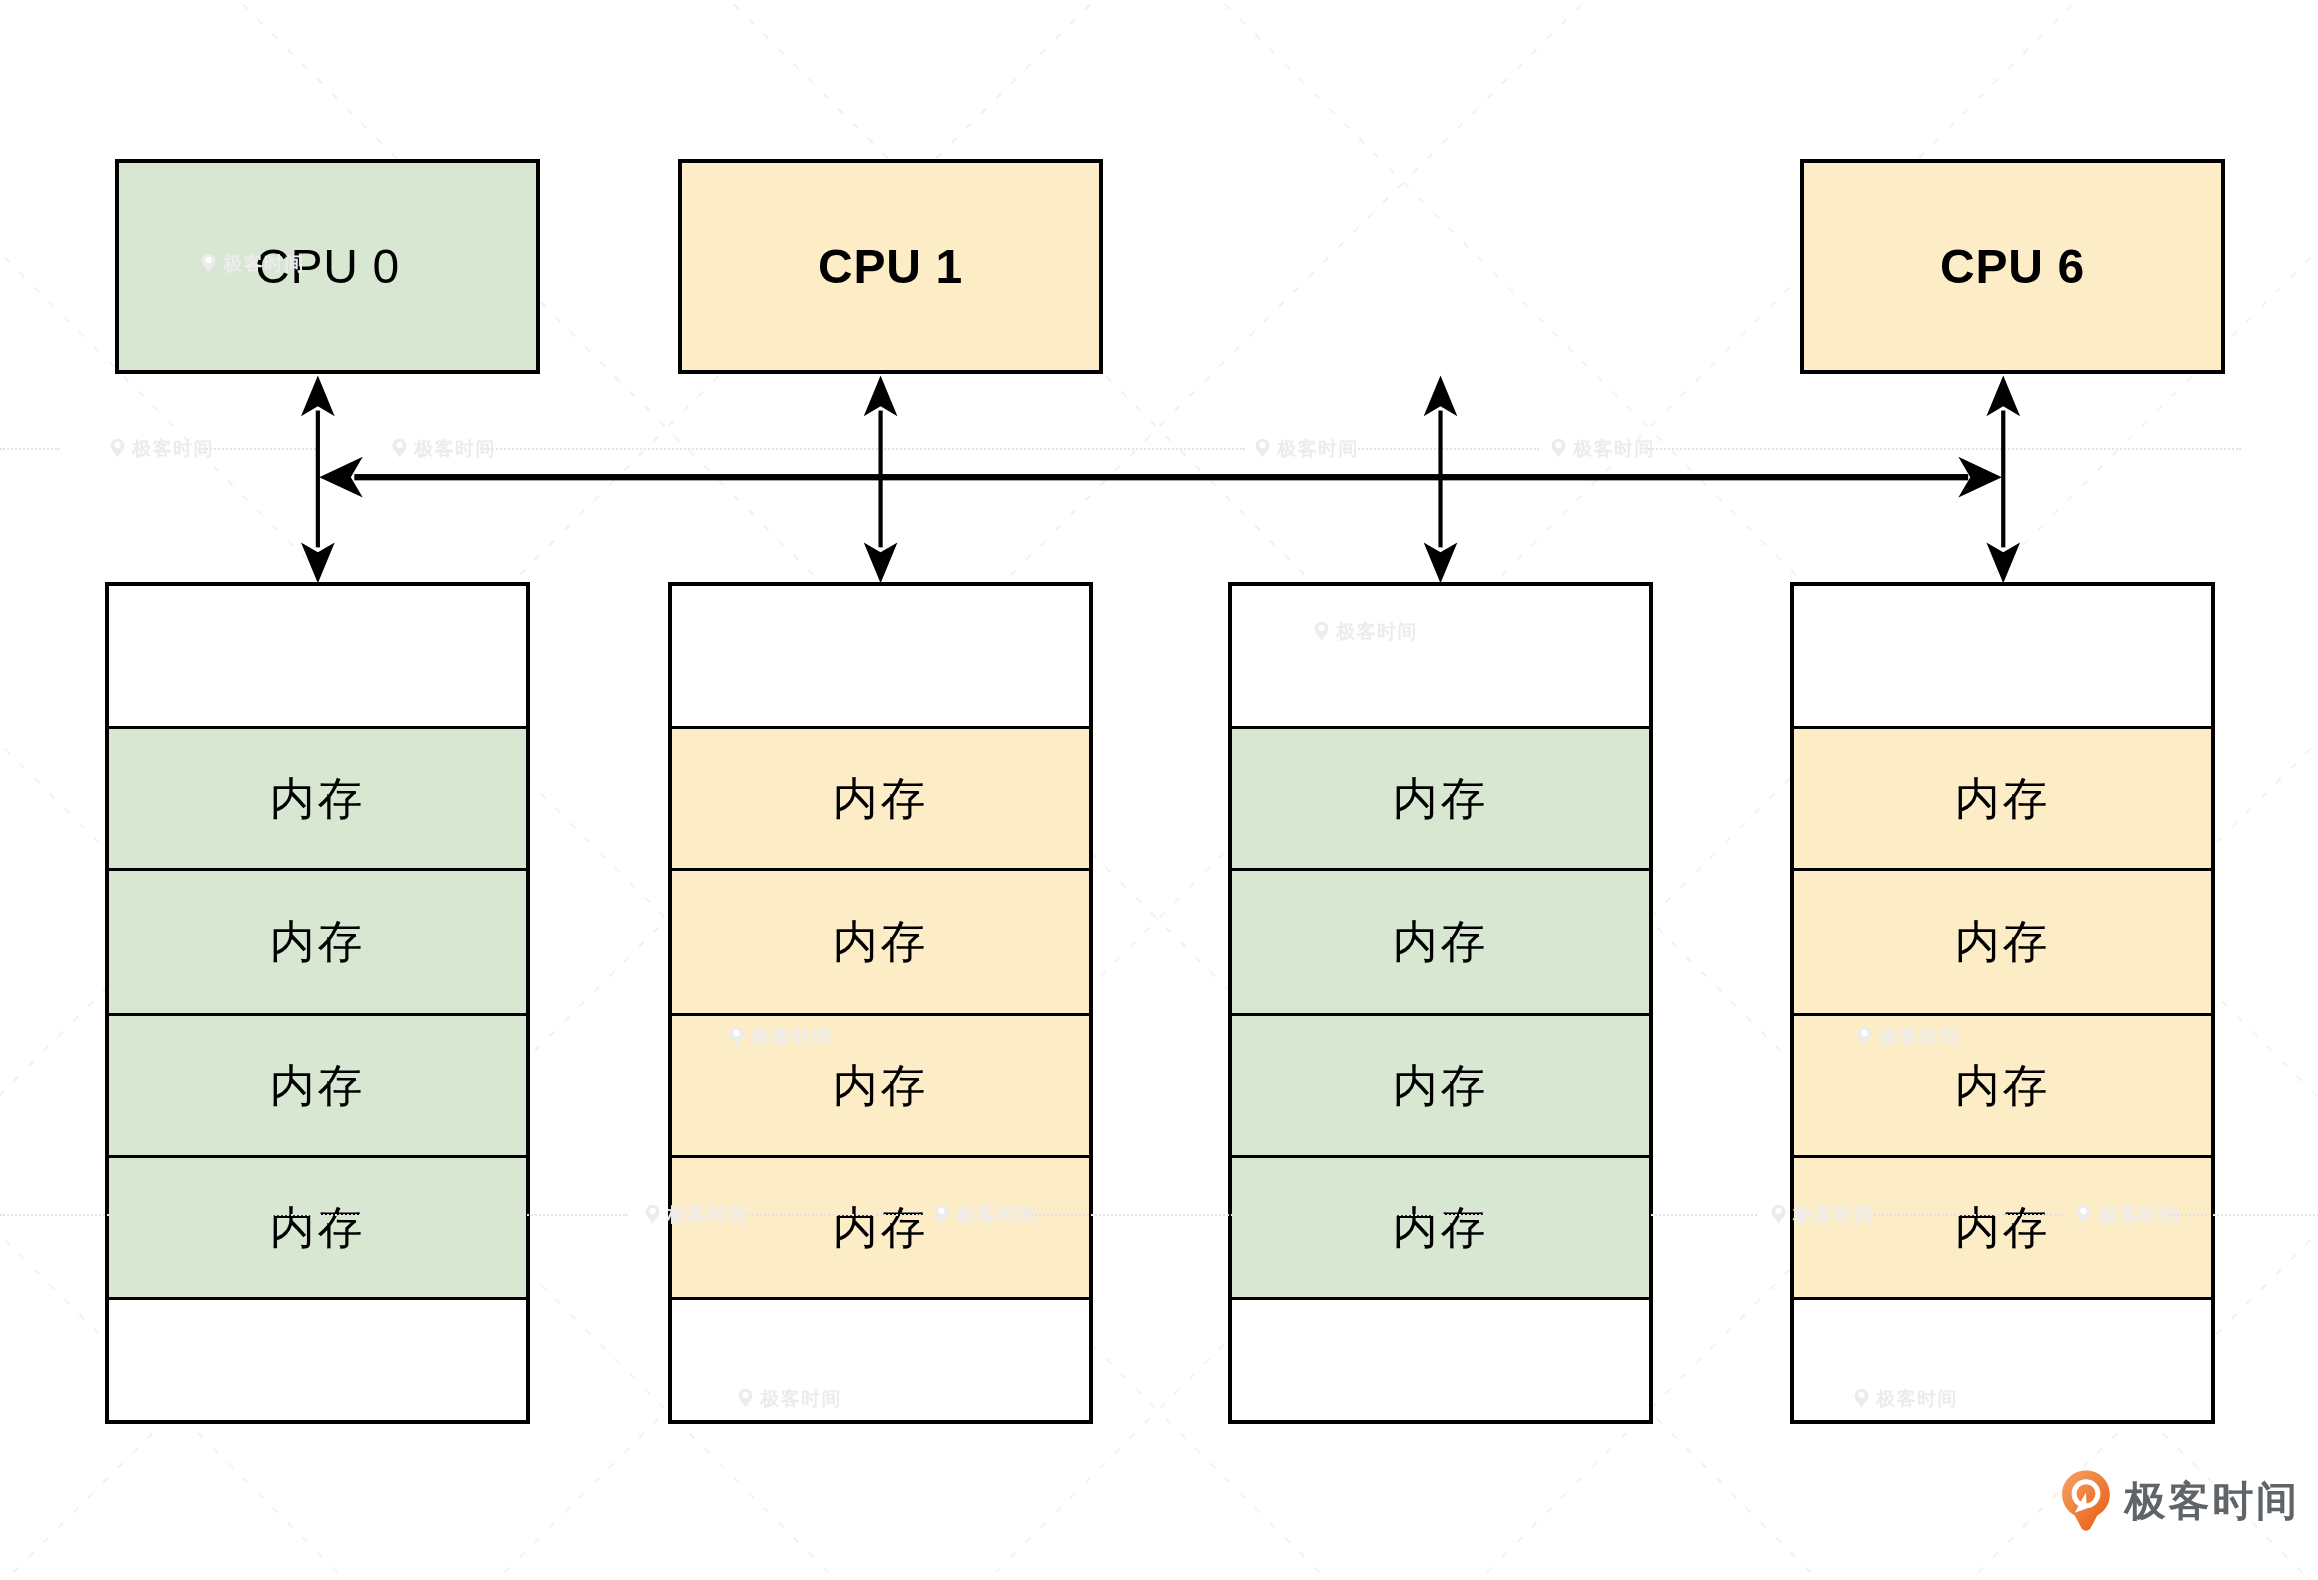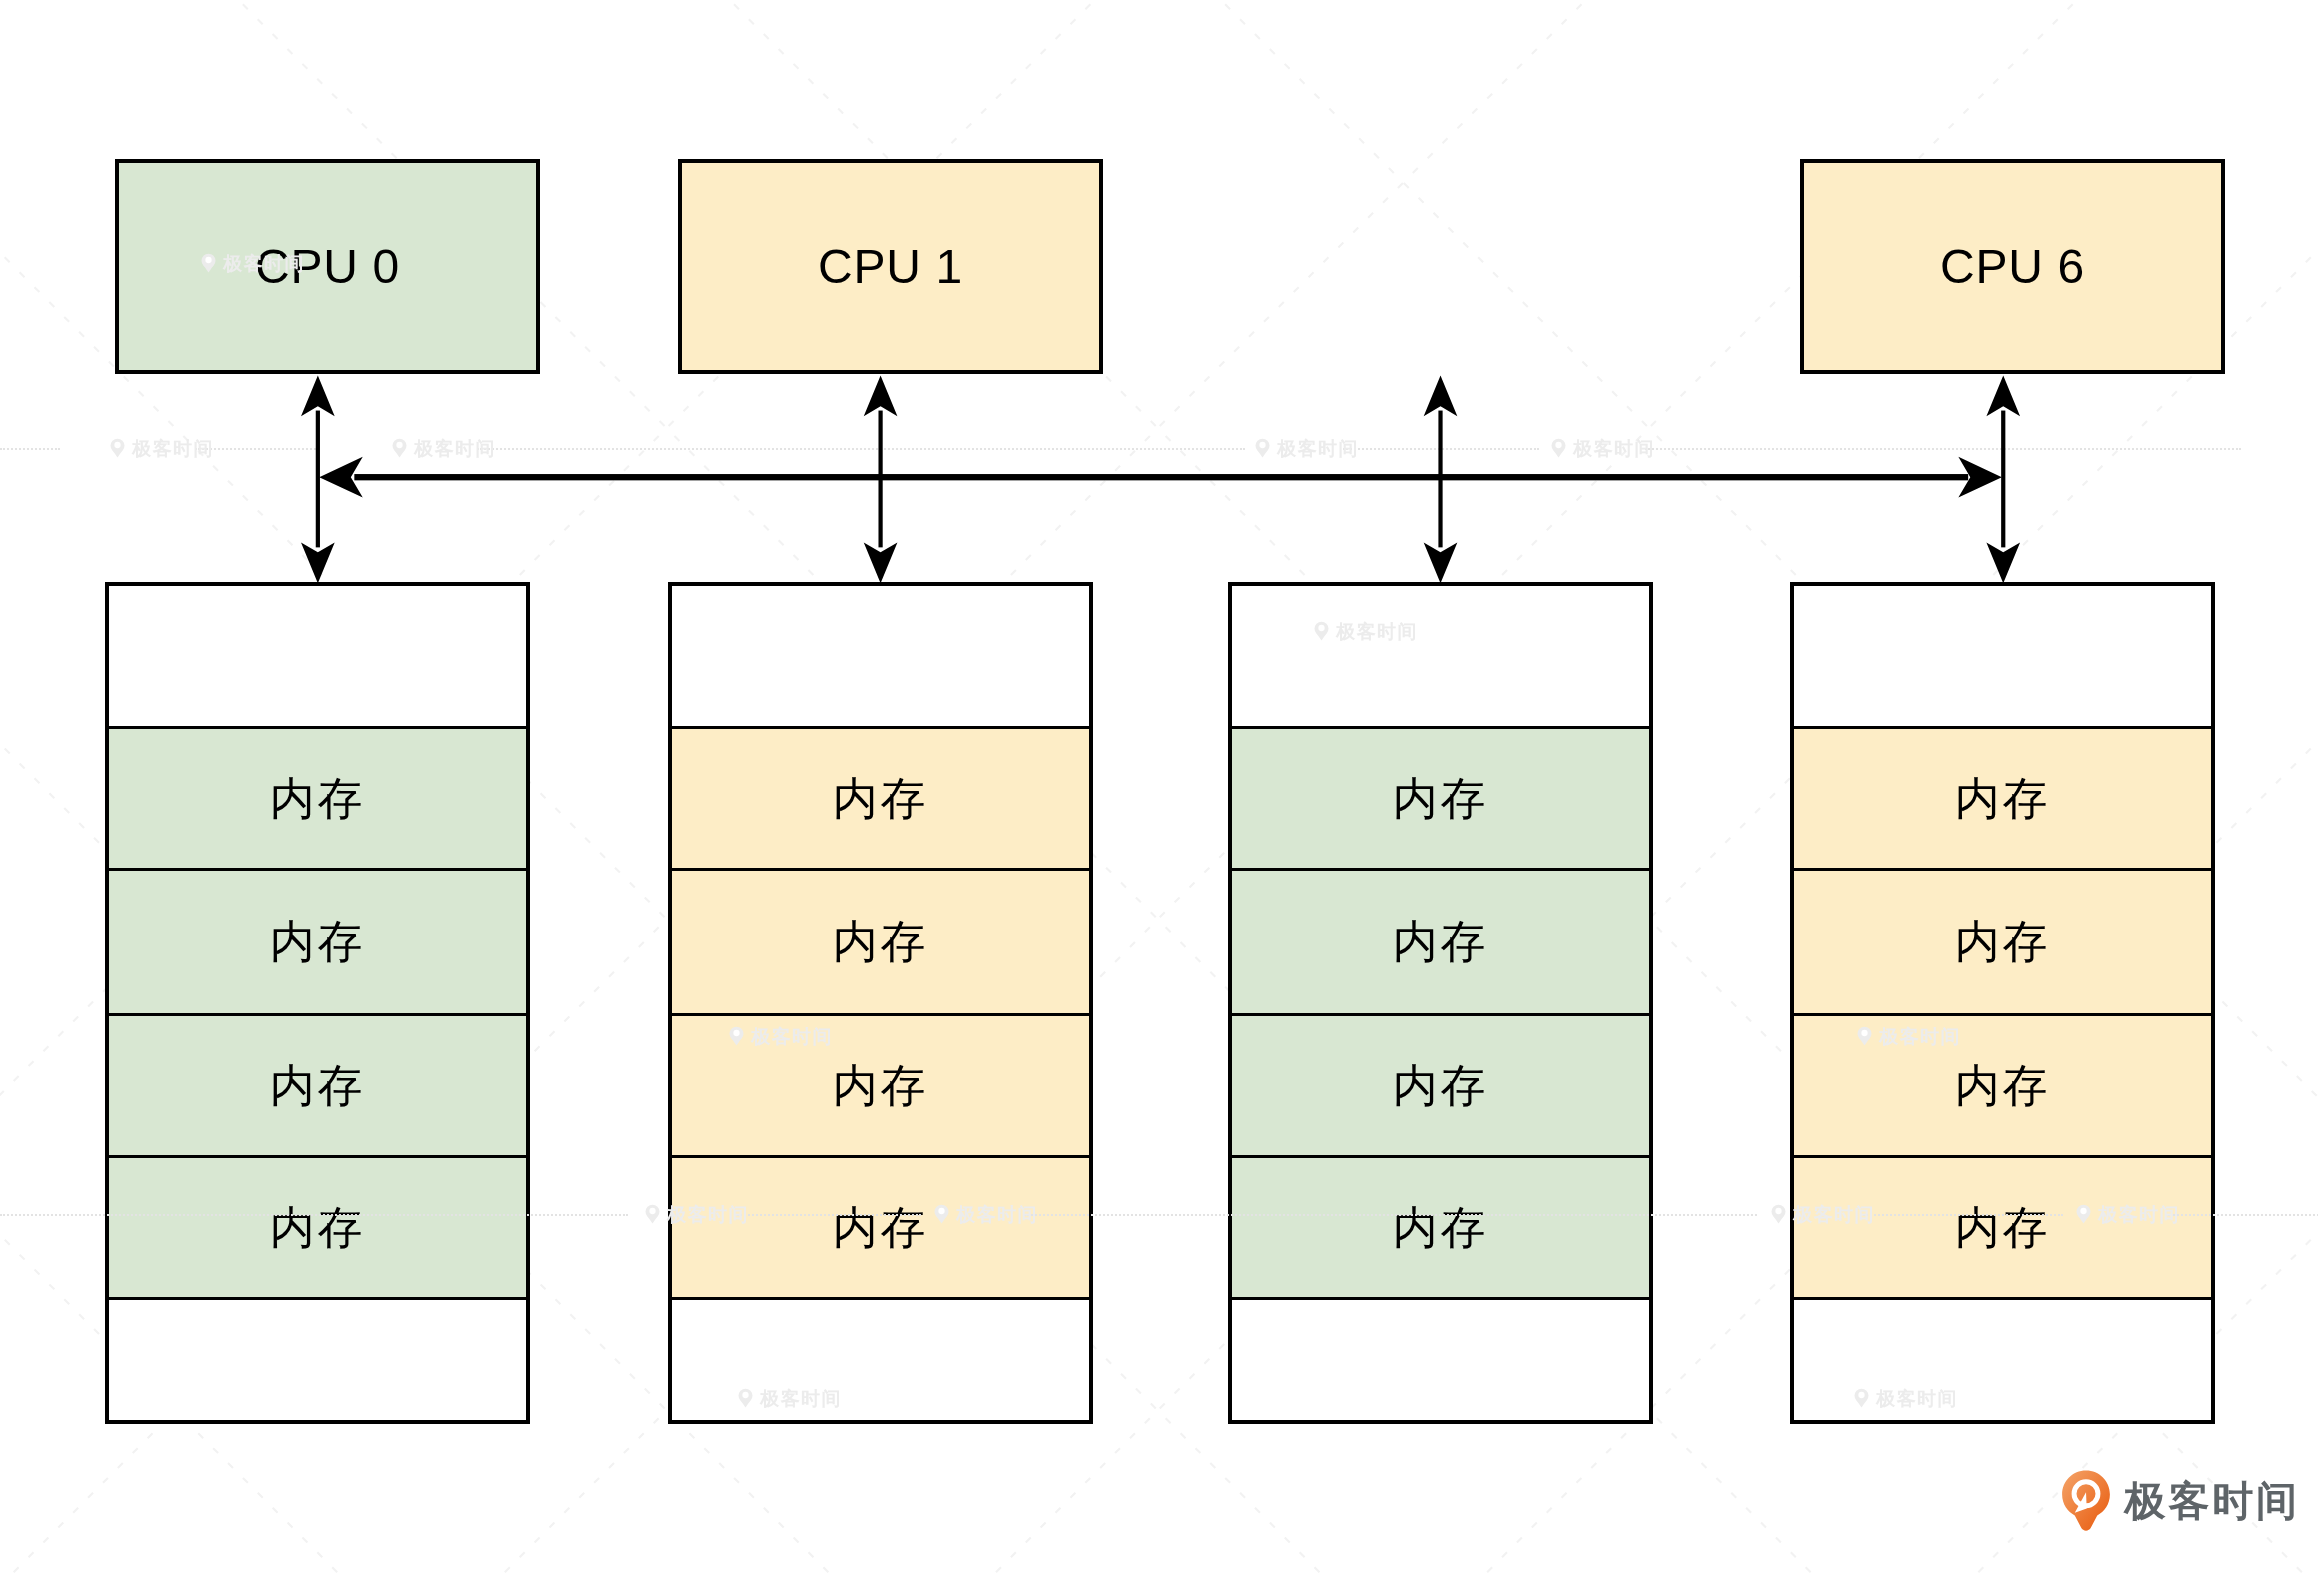--- a/index.html
+++ b/index.html
@@ -39,21 +39,21 @@
   .wm i{font-style:normal;}
 
   
   .cpu-box{
     position:absolute;top:159px;height:215px;width:425px;z-index:1;
     border:4.2px solid var(--border);
     display:flex;align-items:center;justify-content:center;
     font-size:48px;color:#000;letter-spacing:0.7px;margin-left:10px;
   }
   .cpu-green{background:var(--green);}
-  .cpu-yellow{background:var(--yellow);}
+  .cpu-yellow{background:var(--yellow);font-weight:bold;}
 
   
   .mem-col{
     position:absolute;top:582px;height:842px;width:425px;z-index:1;
     border:4.2px solid var(--border);
     display:flex;flex-direction:column;background:#4d7c0f;
   }
   .mem-row{
     display:flex;align-items:center;justify-content:center;
     font-size:45px;color:#000;letter-spacing:2.8px;

